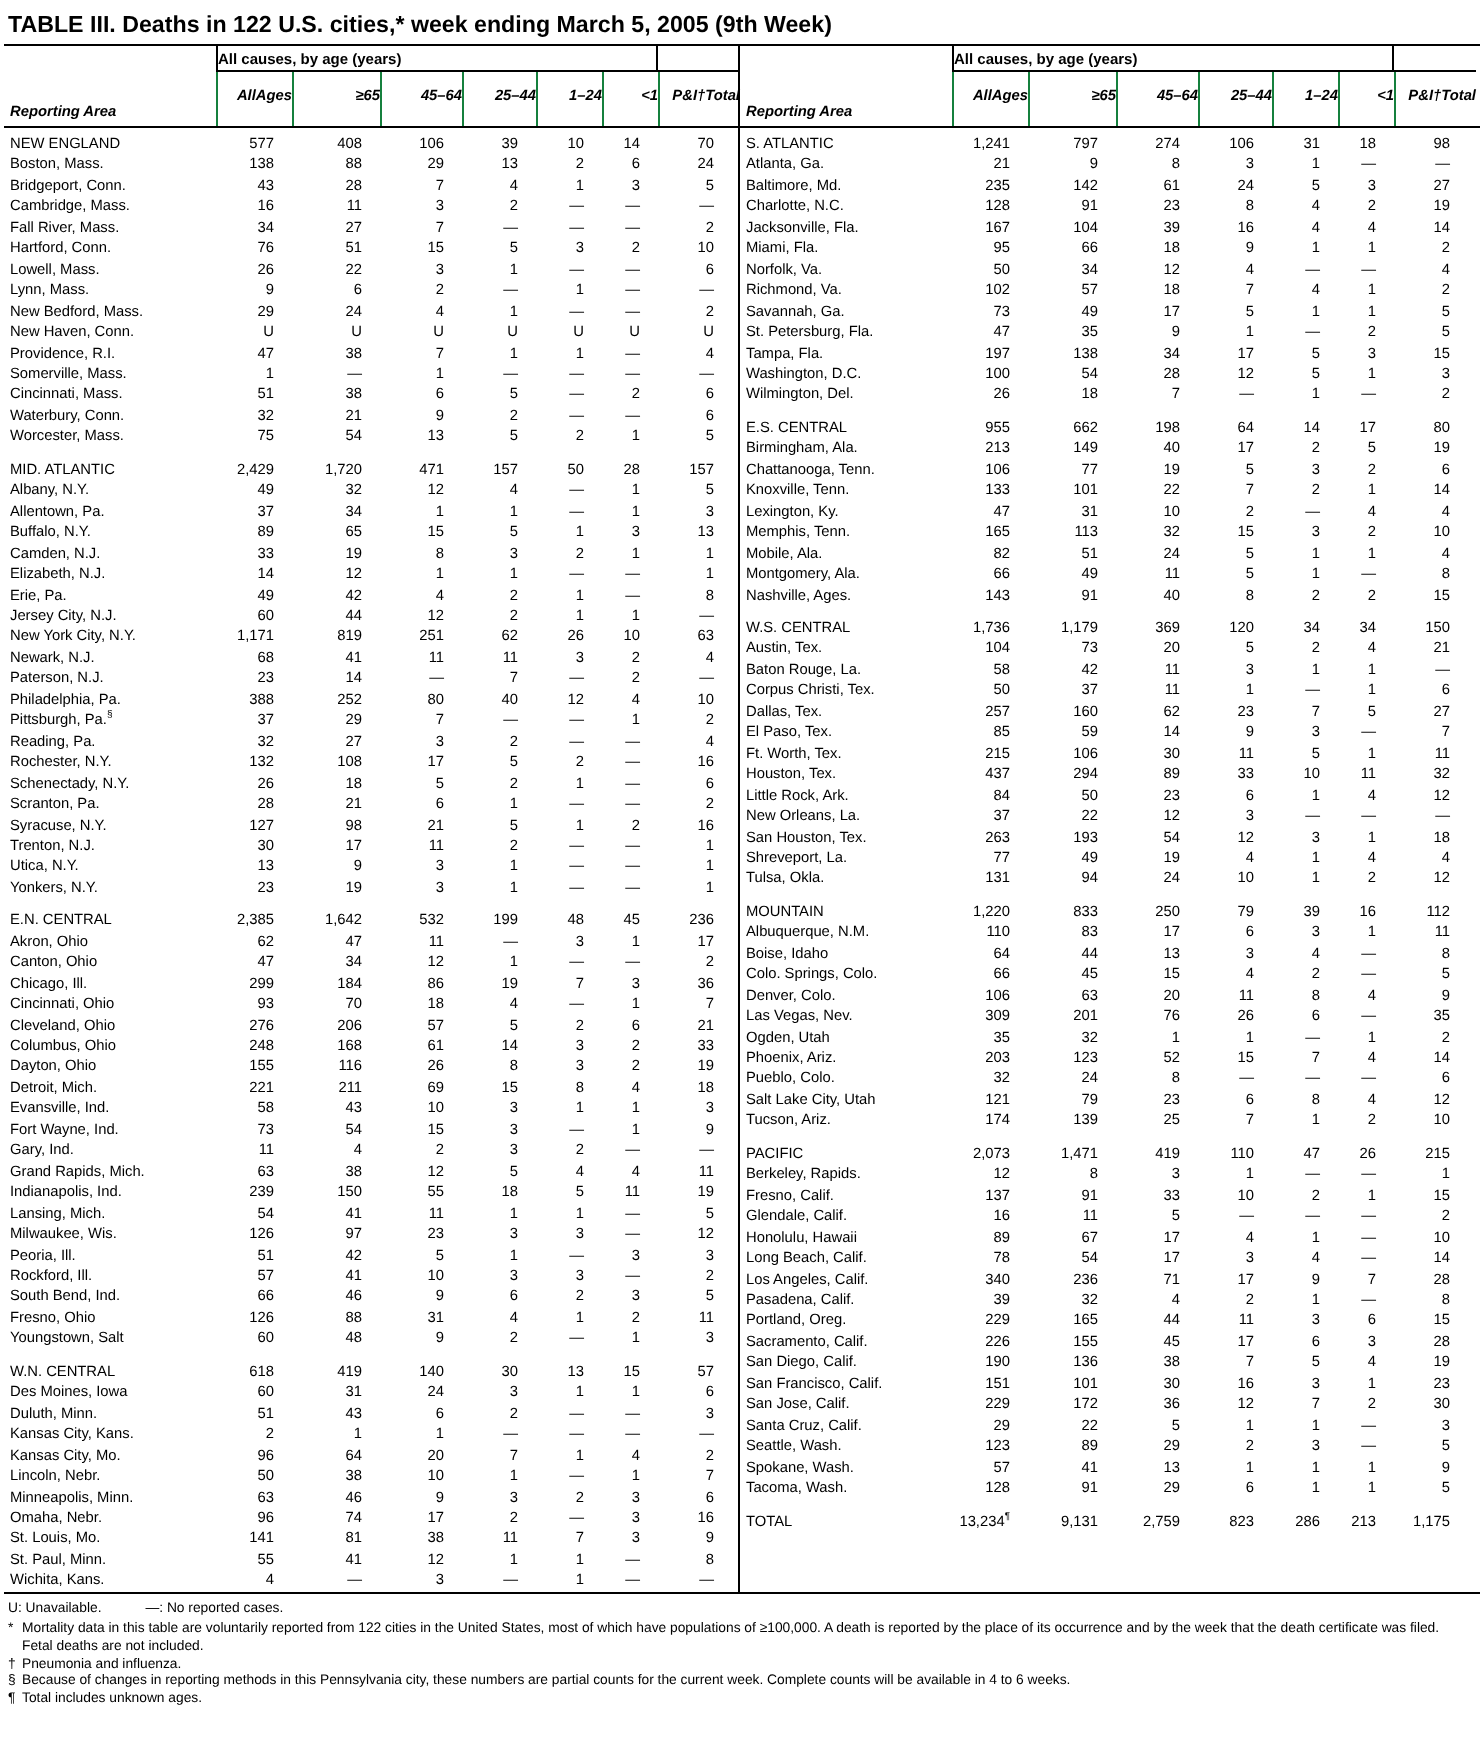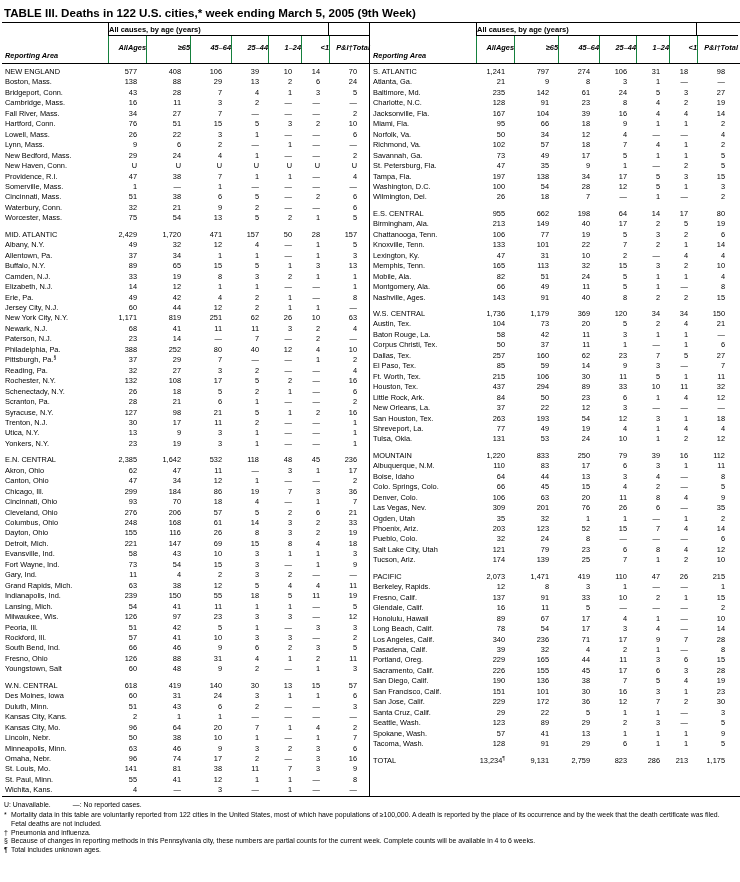--- a/index.html
+++ b/index.html
@@ -479,21 +479,21 @@
               <span class="cell num">—</span>
               <span class="cell num pi">1</span>
             </div>
           </div>
           <div class="section">
             <div class="cols trow">
               <span class="cell area">E.N. CENTRAL</span>
               <span class="cell num">2,385</span>
               <span class="cell num">1,642</span>
               <span class="cell num">532</span>
-              <span class="cell num">118</span>
+              <span class="cell num">199</span>
               <span class="cell num">48</span>
               <span class="cell num">45</span>
               <span class="cell num pi">236</span>
             </div>
             <div class="cols trow">
               <span class="cell area">Akron, Ohio</span>
               <span class="cell num">62</span>
               <span class="cell num">47</span>
               <span class="cell num">11</span>
               <span class="cell num">—</span>
@@ -557,21 +557,21 @@
               <span class="cell num">116</span>
               <span class="cell num">26</span>
               <span class="cell num">8</span>
               <span class="cell num">3</span>
               <span class="cell num">2</span>
               <span class="cell num pi">19</span>
             </div>
             <div class="cols trow">
               <span class="cell area">Detroit, Mich.</span>
               <span class="cell num">221</span>
-              <span class="cell num">147</span>
+              <span class="cell num">211</span>
               <span class="cell num">69</span>
               <span class="cell num">15</span>
               <span class="cell num">8</span>
               <span class="cell num">4</span>
               <span class="cell num pi">18</span>
             </div>
             <div class="cols trow">
               <span class="cell area">Evansville, Ind.</span>
               <span class="cell num">58</span>
               <span class="cell num">43</span>
@@ -1147,21 +1147,21 @@
               <span class="cell num">49</span>
               <span class="cell num">19</span>
               <span class="cell num">4</span>
               <span class="cell num">1</span>
               <span class="cell num">4</span>
               <span class="cell num pi">4</span>
             </div>
             <div class="cols trow">
               <span class="cell area">Tulsa, Okla.</span>
               <span class="cell num">131</span>
-              <span class="cell num">53</span>
+              <span class="cell num">94</span>
               <span class="cell num">24</span>
               <span class="cell num">10</span>
               <span class="cell num">1</span>
               <span class="cell num">2</span>
               <span class="cell num pi">12</span>
             </div>
           </div>
           <div class="section">
             <div class="cols trow">
               <span class="cell area">MOUNTAIN</span>

